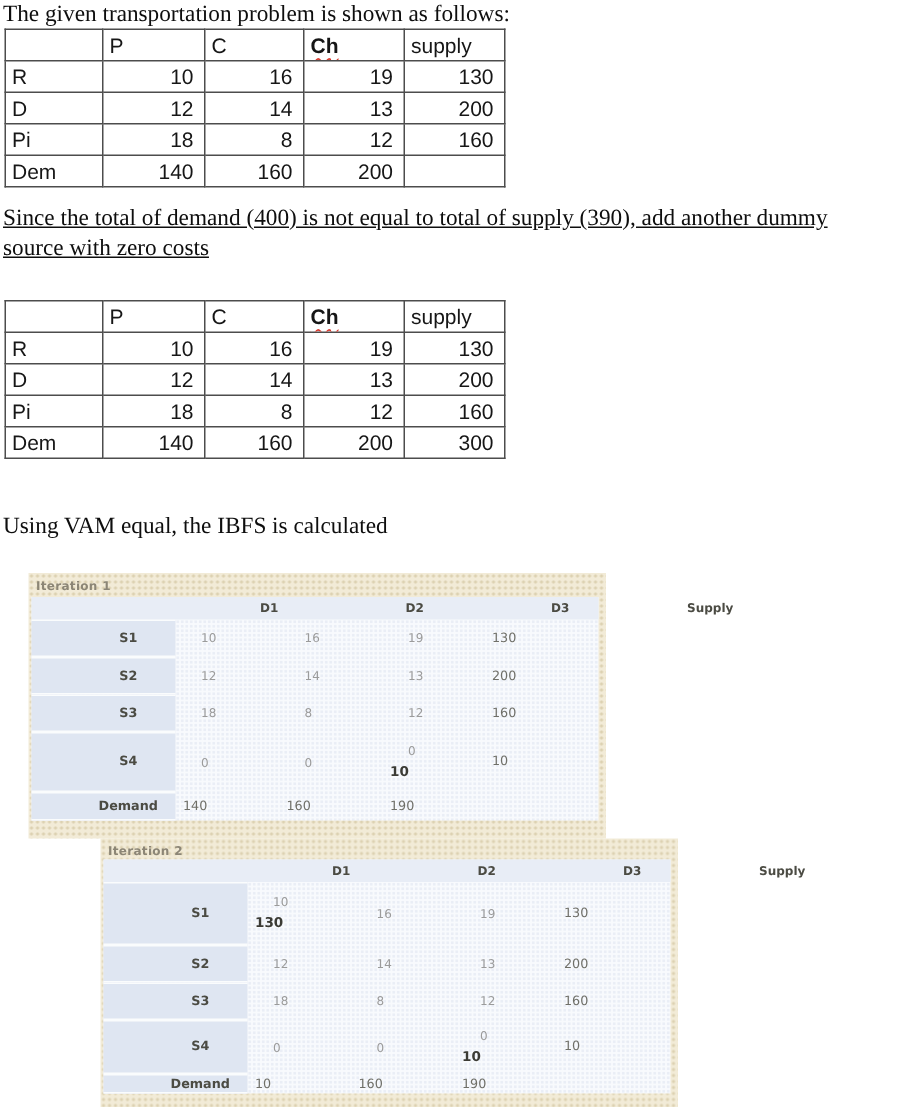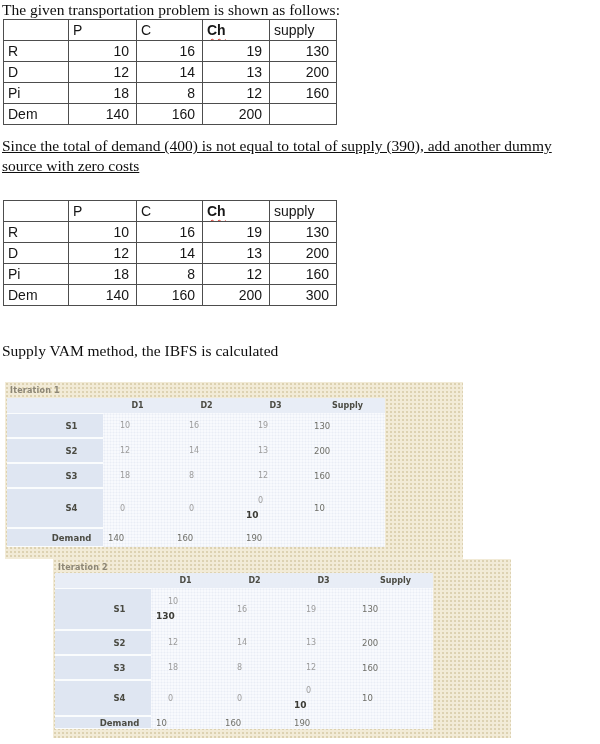--- a/index.html
+++ b/index.html
@@ -16,37 +16,37 @@
   #wtable1{top:19px;}
   #wtable2{top:200px;}
   .wtable td{border:1px solid #4d4d4d;height:20px;font-size:14px;color:#161616;
              padding:0 7px 0 4px;overflow:hidden;white-space:nowrap;}
   .wtable td.num{text-align:right;}
   .wtable td.lbl{text-align:left;}
   .sq{text-decoration-line:underline;text-decoration-style:wavy;text-decoration-color:#d9372b;
       text-decoration-thickness:1px;text-underline-offset:3px;font-weight:bold;}
 
   
-  .iter{position:absolute;left:5px;width:458px;
+  .iter{position:absolute;left:19px;width:385px;
         background-color:#f2ebd7;
         background-image:radial-gradient(rgba(186,168,117,0.38) 0.8px, transparent 1.3px);
         background-size:4px 4px;}
   #iter1{top:382px;height:177px;}
   #iter2{top:559px;height:179px;margin-left:48px;}
   .iter-title{position:absolute;left:5px;top:4px;font-family:"DejaVu Sans",sans-serif;
               font-size:8px;font-weight:bold;color:#8c8676;letter-spacing:0.2px;}
   .itable{position:absolute;left:2px;width:378px;
           background-color:#f8fafd;
           background-image:radial-gradient(rgba(158,174,209,0.16) 0.8px, transparent 1.2px);
           background-size:3px 3px;
           font-family:"DejaVu Sans",sans-serif;}
   #iter1 .itable{top:16px;}
   #iter2 .itable{top:14px;}
   .irow{display:grid;grid-template-columns:96px 69px 69px 69px 75px;}
-  .ihead{height:15px;background:#e8edf6;}
+  .ihead{height:15px;background:#e8edf6;gap:28px;}
   .hcell{font-size:8px;font-weight:bold;color:#4b4b43;text-align:center;line-height:15px;}
   .ilabel{background:#dfe6f2;border-top:1px solid rgba(255,255,255,0.85);
           border-bottom:1px solid rgba(255,255,255,0.85);
           display:flex;align-items:center;justify-content:center;
           font-size:8.5px;font-weight:bold;color:#4b4b43;padding-left:33px;}
   .icell{display:flex;flex-direction:column;justify-content:center;gap:5px;padding-left:17px;}
   .cost{font-size:8px;color:#9b9b9b;line-height:9px;}
   .alloc{font-size:9px;font-weight:bold;color:#3b3b35;line-height:10px;margin-left:-12px;}
   .alloc:empty{display:none;}
   .cost:empty{display:none;}
@@ -149,21 +149,21 @@
   <tr>
     <td class="lbl">Dem</td>
     <td class="num">140</td>
     <td class="num">160</td>
     <td class="num">200</td>
     <td class="num">300</td>
   </tr>
   </tbody>
 </table>
 
-<div id="doc-vam" class="serif">Supply VAM method, the IBFS is calculated</div>
+<div id="doc-vam" class="serif">Using VAM equal, the IBFS is calculated</div>
 
 <div id="iter1" class="iter">
   <div class="iter-title">Iteration 1</div>
   <div class="itable">
     <div class="irow ihead">
       <div class="hcell"></div>
       <div class="hcell">D1</div>
       <div class="hcell">D2</div>
       <div class="hcell">D3</div>
       <div class="hcell">Supply</div>

